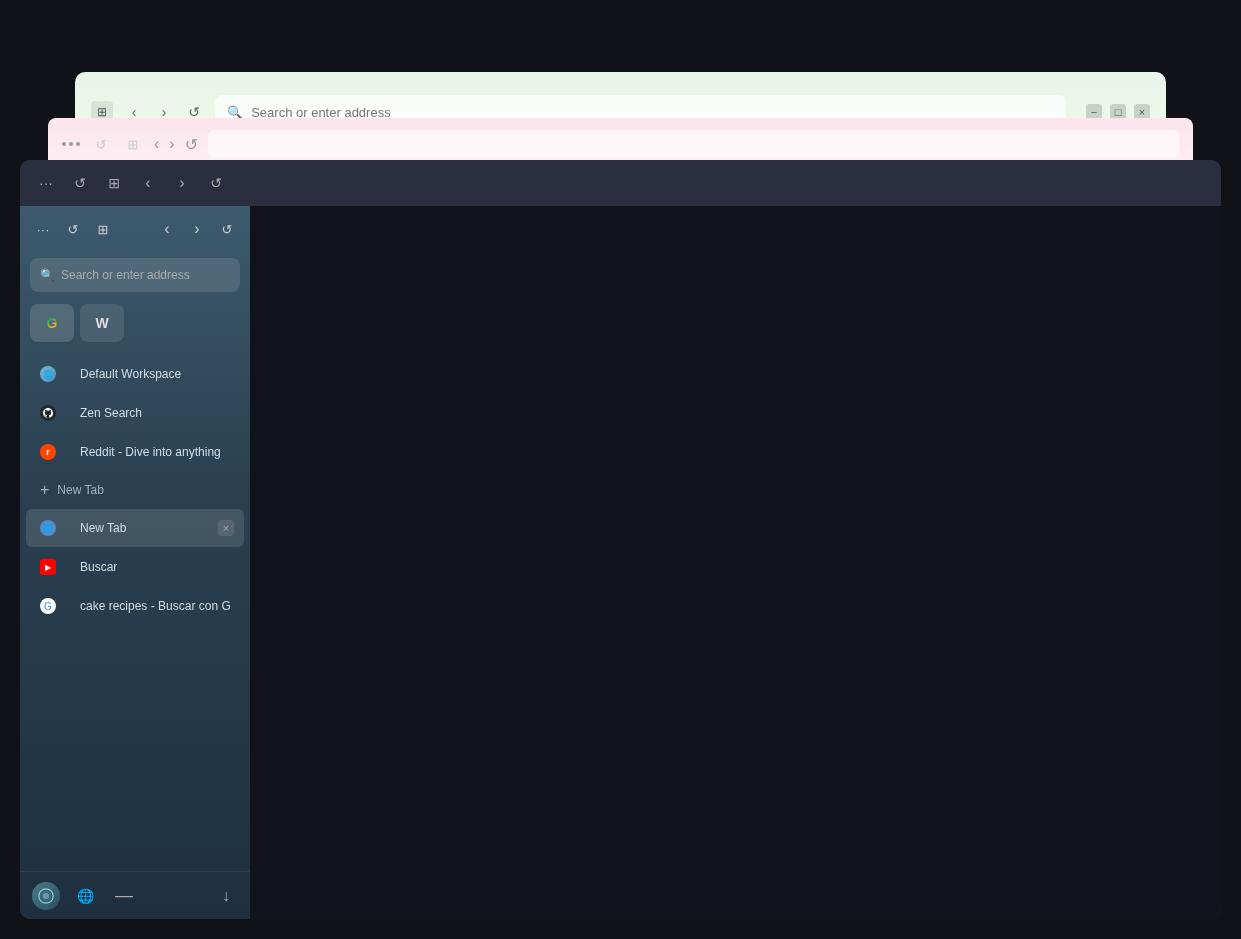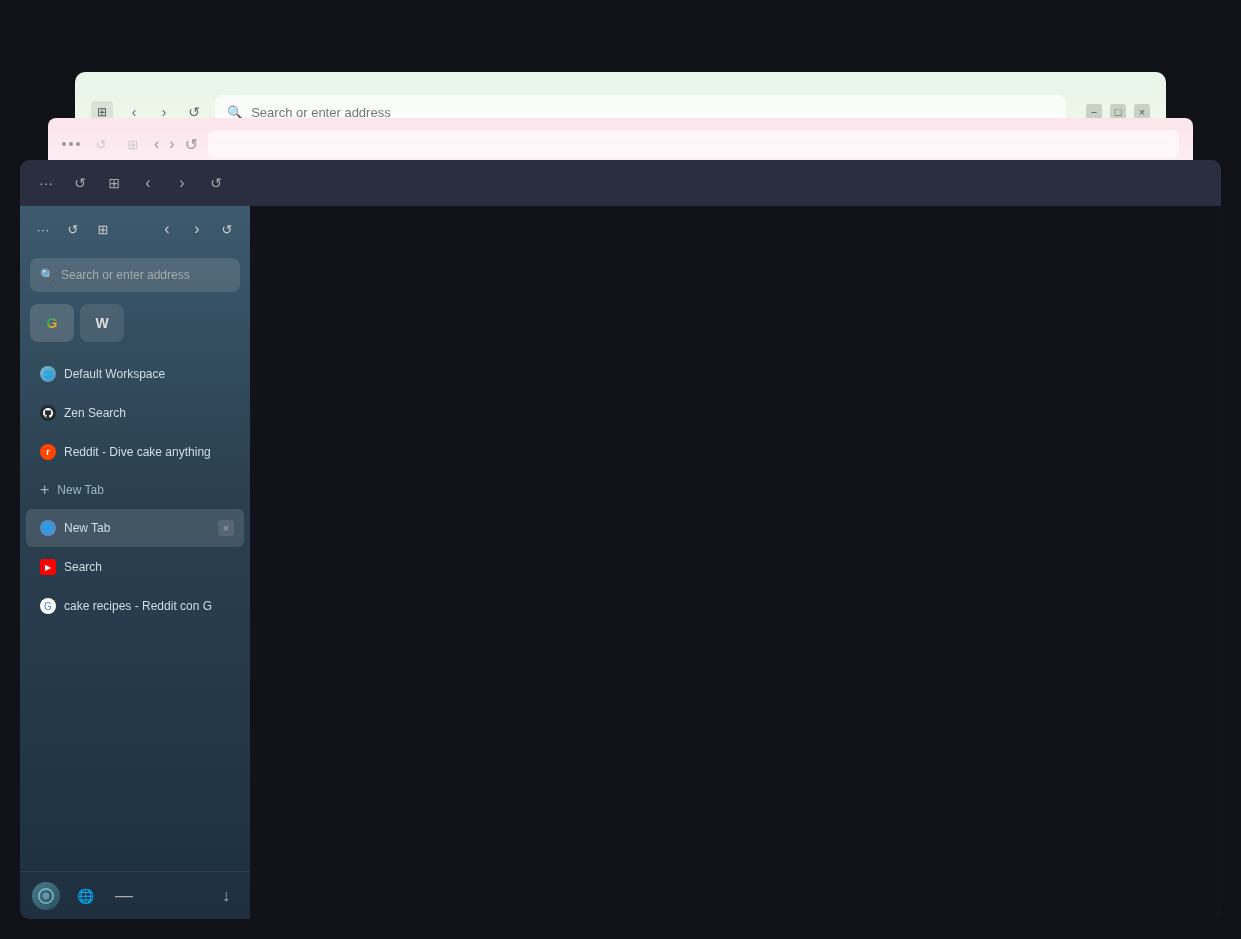--- a/index.html
+++ b/index.html
@@ -305,20 +305,21 @@
       font-size: 12px;
     }
 
     .tab-title {
       flex: 1;
       font-size: 12px;
       color: #d0dde5;
       white-space: nowrap;
       overflow: hidden;
       text-overflow: ellipsis;
+      margin-left: 16px;
     }
 
     .tab-close {
       width: 16px;
       height: 16px;
       display: none;
       align-items: center;
       justify-content: center;
       border-radius: 3px;
       color: #aaa;
@@ -576,42 +577,42 @@
           <div class="github-icon tab-favicon">
             <svg width="10" height="10" viewBox="0 0 16 16" fill="white">
               <path d="M8 0C3.58 0 0 3.58 0 8c0 3.54 2.29 6.53 5.47 7.59.4.07.55-.17.55-.38 0-.19-.01-.82-.01-1.49-2.01.37-2.53-.49-2.69-.94-.09-.23-.48-.94-.82-1.13-.28-.15-.68-.52-.01-.53.63-.01 1.08.58 1.23.82.72 1.21 1.87.87 2.33.66.07-.52.28-.87.51-1.07-1.78-.2-3.64-.89-3.64-3.95 0-.87.31-1.59.82-2.15-.08-.2-.36-1.02.08-2.12 0 0 .67-.21 2.2.82.64-.18 1.32-.27 2-.27.68 0 1.36.09 2 .27 1.53-1.04 2.2-.82 2.2-.82.44 1.1.16 1.92.08 2.12.51.56.82 1.27.82 2.15 0 3.07-1.87 3.75-3.65 3.95.29.25.54.73.54 1.48 0 1.07-.01 1.93-.01 2.2 0 .21.15.46.55.38A8.013 8.013 0 0016 8c0-4.42-3.58-8-8-8z"></path>
             </svg>
           </div>
           <span class="tab-title">Zen Search</span>
         </div>
 
         <div class="tab-item">
           <div class="reddit-icon tab-favicon">r</div>
-          <span class="tab-title">Reddit - Dive cake anything</span>
+          <span class="tab-title">Reddit - Dive into anything</span>
         </div>
 
         <div class="new-tab-btn">
           <span class="plus-icon">+</span>
           <span>New Tab</span>
         </div>
 
         <div class="tab-item active">
           <div class="globe-icon tab-favicon">🌐</div>
           <span class="tab-title">New Tab</span>
           <div class="tab-close">×</div>
         </div>
 
         <div class="tab-item">
           <div class="youtube-icon tab-favicon">▶</div>
-          <span class="tab-title">Search</span>
+          <span class="tab-title">Buscar</span>
         </div>
 
         <div class="tab-item">
           <div class="google-search-icon tab-favicon">G</div>
-          <span class="tab-title">cake recipes - Reddit con G</span>
+          <span class="tab-title">cake recipes - Buscar con G</span>
         </div>
 
       </div>
 
       <div class="sidebar-bottom">
         <div class="zen-logo">
           <svg width="16" height="16" viewBox="0 0 20 20" fill="none">
             <circle cx="10" cy="10" r="9" stroke="#8ecce0" stroke-width="1.5"></circle>
             <circle cx="10" cy="10" r="4" fill="#8ecce0" opacity="0.5"></circle>
           </svg>

